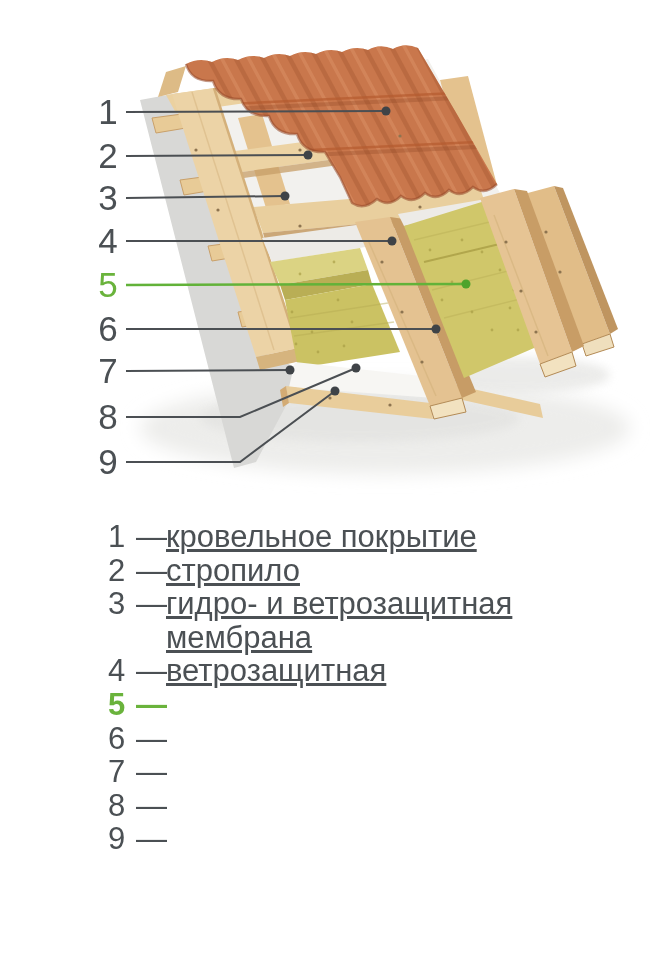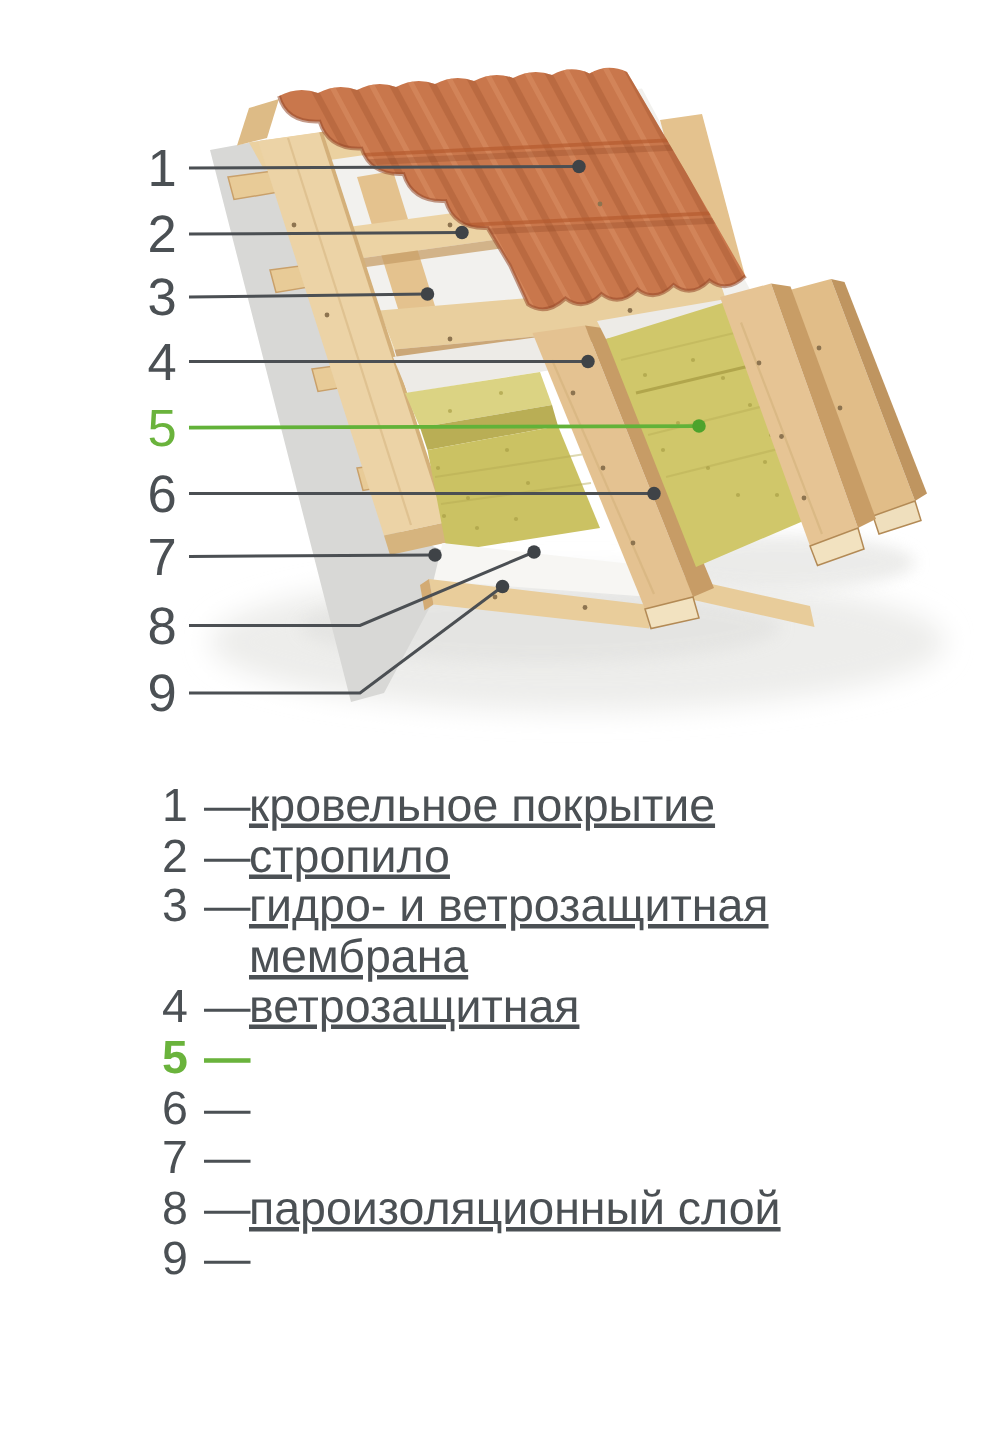--- a/index.html
+++ b/index.html
@@ -268,19 +268,18 @@
     <span class="num">6</span>
     <span class="dash">—</span>
   </div>
   <div class="legend-row">
     <span class="num">7</span>
     <span class="dash">—</span>
   </div>
   <div class="legend-row">
     <span class="num">8</span>
     <span class="dash">—</span>
-    <span class="txt">пароизоляционный слой</span>
   </div>
   <div class="legend-row">
     <span class="num">9</span>
     <span class="dash">—</span>
   </div>
 </div>
 
 </body></html>

